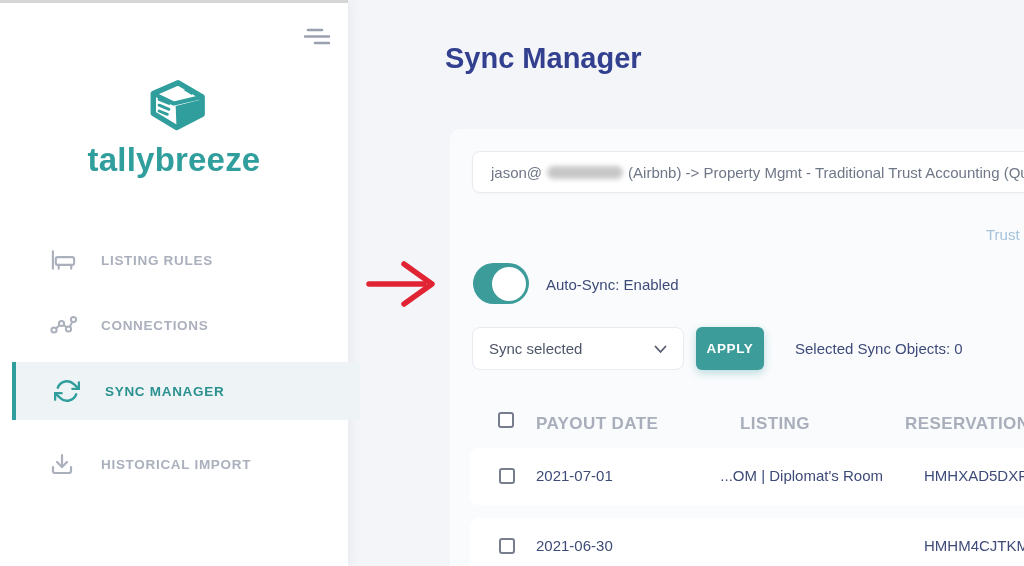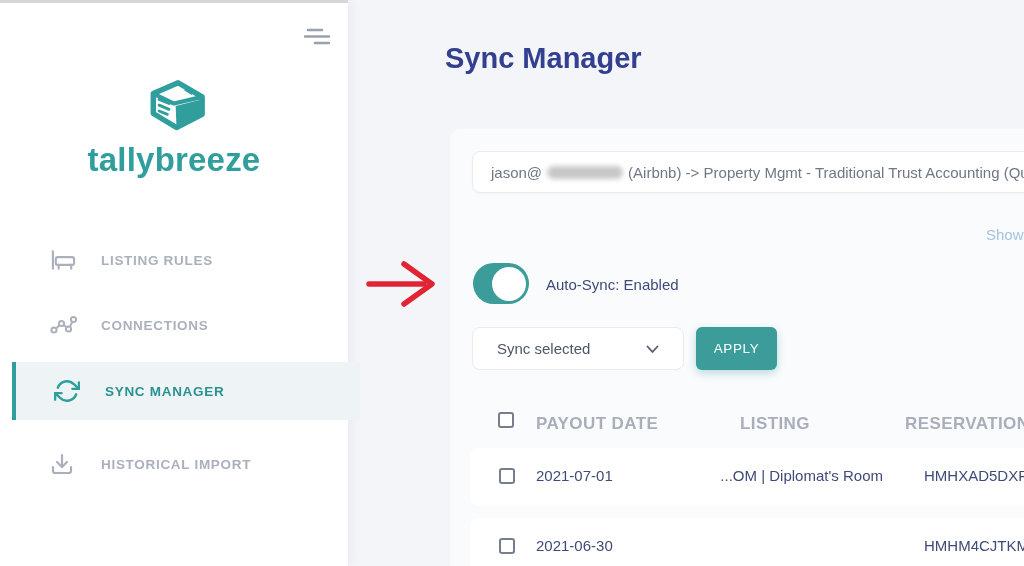--- a/index.html
+++ b/index.html
@@ -67,26 +67,26 @@
   }
   .toggle .knob {
     position: absolute; right: 3px; top: 3.5px; width: 34px; height: 34px;
     background: #fff; border-radius: 50%;
   }
   .auto-sync-label { position: absolute; left: 546px; top: 276px; font-size: 15px; color: #3e4b78; }
   .action-select {
     position: absolute; left: 472px; top: 327px; width: 212px; height: 43px;
     background: #fff; border: 1px solid #e9ebf1; border-radius: 8px;
     display: flex; align-items: center; justify-content: space-between;
-    padding: 0 24px; font-size: 15px; color: #4e5668; cursor: pointer;
+    padding: 0 16px; font-size: 15px; color: #4e5668; cursor: pointer;
   }
   .apply-btn {
-    position: absolute; left: 696px; top: 327px; width: 81px; height: 43px;
+    position: absolute; left: 696px; top: 327px; width: 68px; height: 43px;
     background: #3b9c9a; border: none; border-radius: 6px;
-    color: #fff; font-size: 13.5px; font-weight: normal; letter-spacing: 0.6px;
+    color: #fff; font-size: 13.5px; font-weight: bold; letter-spacing: 0.6px;
     cursor: pointer; box-shadow: 0 3px 8px rgba(59,156,154,0.35);
     font-family: "Liberation Sans", sans-serif;
   }
   .selected-info { position: absolute; left: 795px; top: 340px; font-size: 15px; color: #3e4b78; }
   .checkbox {
     width: 16px; height: 16px; background: #fff;
     border: 2px solid #767e8e; border-radius: 3px; cursor: pointer;
   }
   .hdr-check { position: absolute; left: 498px; top: 412px; }
   .th {
@@ -199,21 +199,21 @@
   <h1 class="page-title">Sync Manager</h1>
 
   <div class="card"></div>
 
   <div class="conn-select">
     <span>jason@</span>
     <span class="redacted"></span>
     <span>(Airbnb) -&gt; Property Mgmt - Traditional Trust Accounting (Qu</span>
   </div>
 
-  <a class="show-link">Show</a>
+  <a class="show-link">Trust</a>
 
   <span class="annotation-arrow">
     <svg width="74" height="46" viewBox="0 0 74 46">
       <g stroke="#e12434" stroke-width="5.5" fill="none" stroke-linecap="round" stroke-linejoin="round">
         <line x1="3" y1="23" x2="58" y2="23"></line>
         <polyline points="38,3 66,23 38,43"></polyline>
       </g>
     </svg>
   </span>
 
@@ -225,20 +225,21 @@
   <div class="action-select">
     <span>Sync selected</span>
     <span>
       <svg width="13" height="9" viewBox="0 0 13 9">
         <path d="M1.5 1.5 L6.5 7 L11.5 1.5" fill="none" stroke="#555c6c" stroke-width="1.8" stroke-linecap="round" stroke-linejoin="round"></path>
       </svg>
     </span>
   </div>
 
   <button class="apply-btn">APPLY</button>
+  <div class="selected-info">Selected Sync Objects: 0</div>
 
   <div class="checkbox hdr-check"></div>
   <div class="th th-date">PAYOUT DATE</div>
   <div class="th th-listing">LISTING</div>
   <div class="th th-res">RESERVATION</div>
 
   <div class="table-row tr-0">
     <div class="checkbox row-check"></div>
     <div class="cell cell-date">2021-07-01</div>
     <div class="cell cell-listing">...OM | Diplomat's Room</div>

